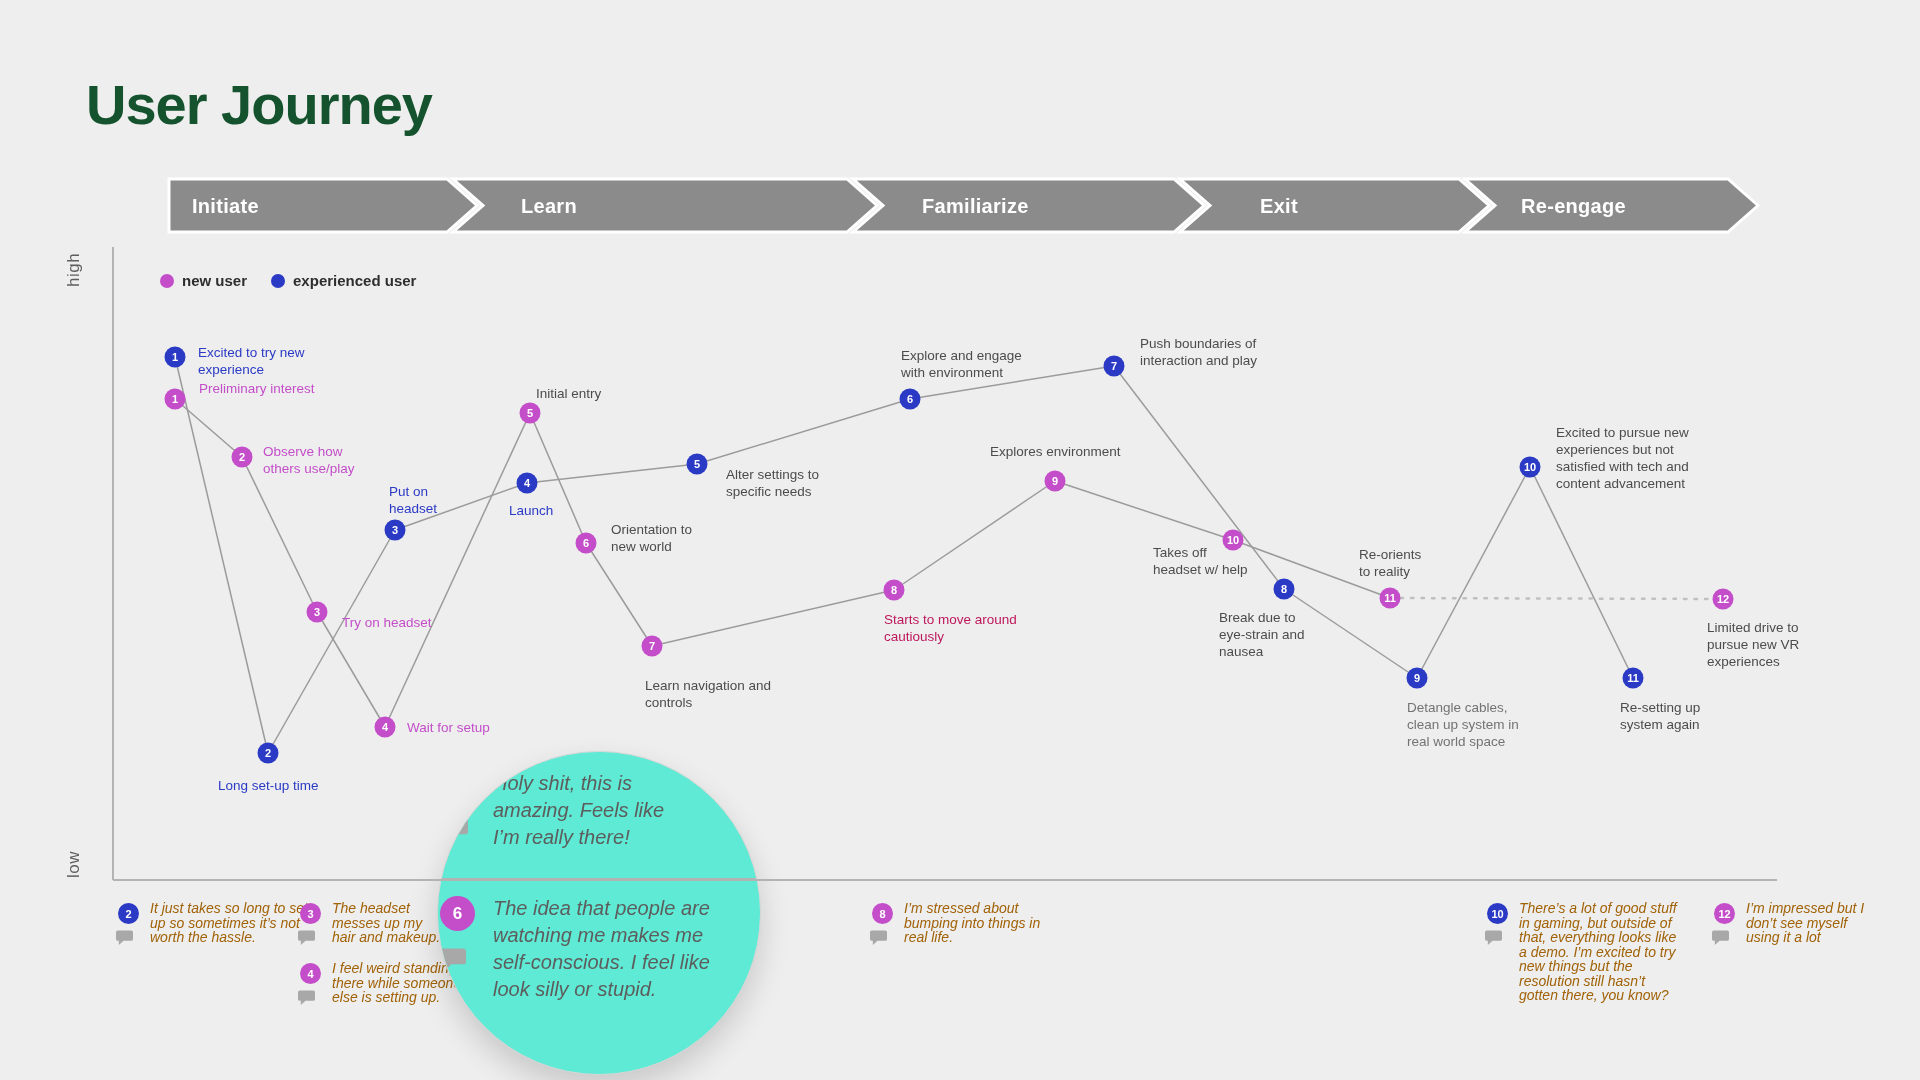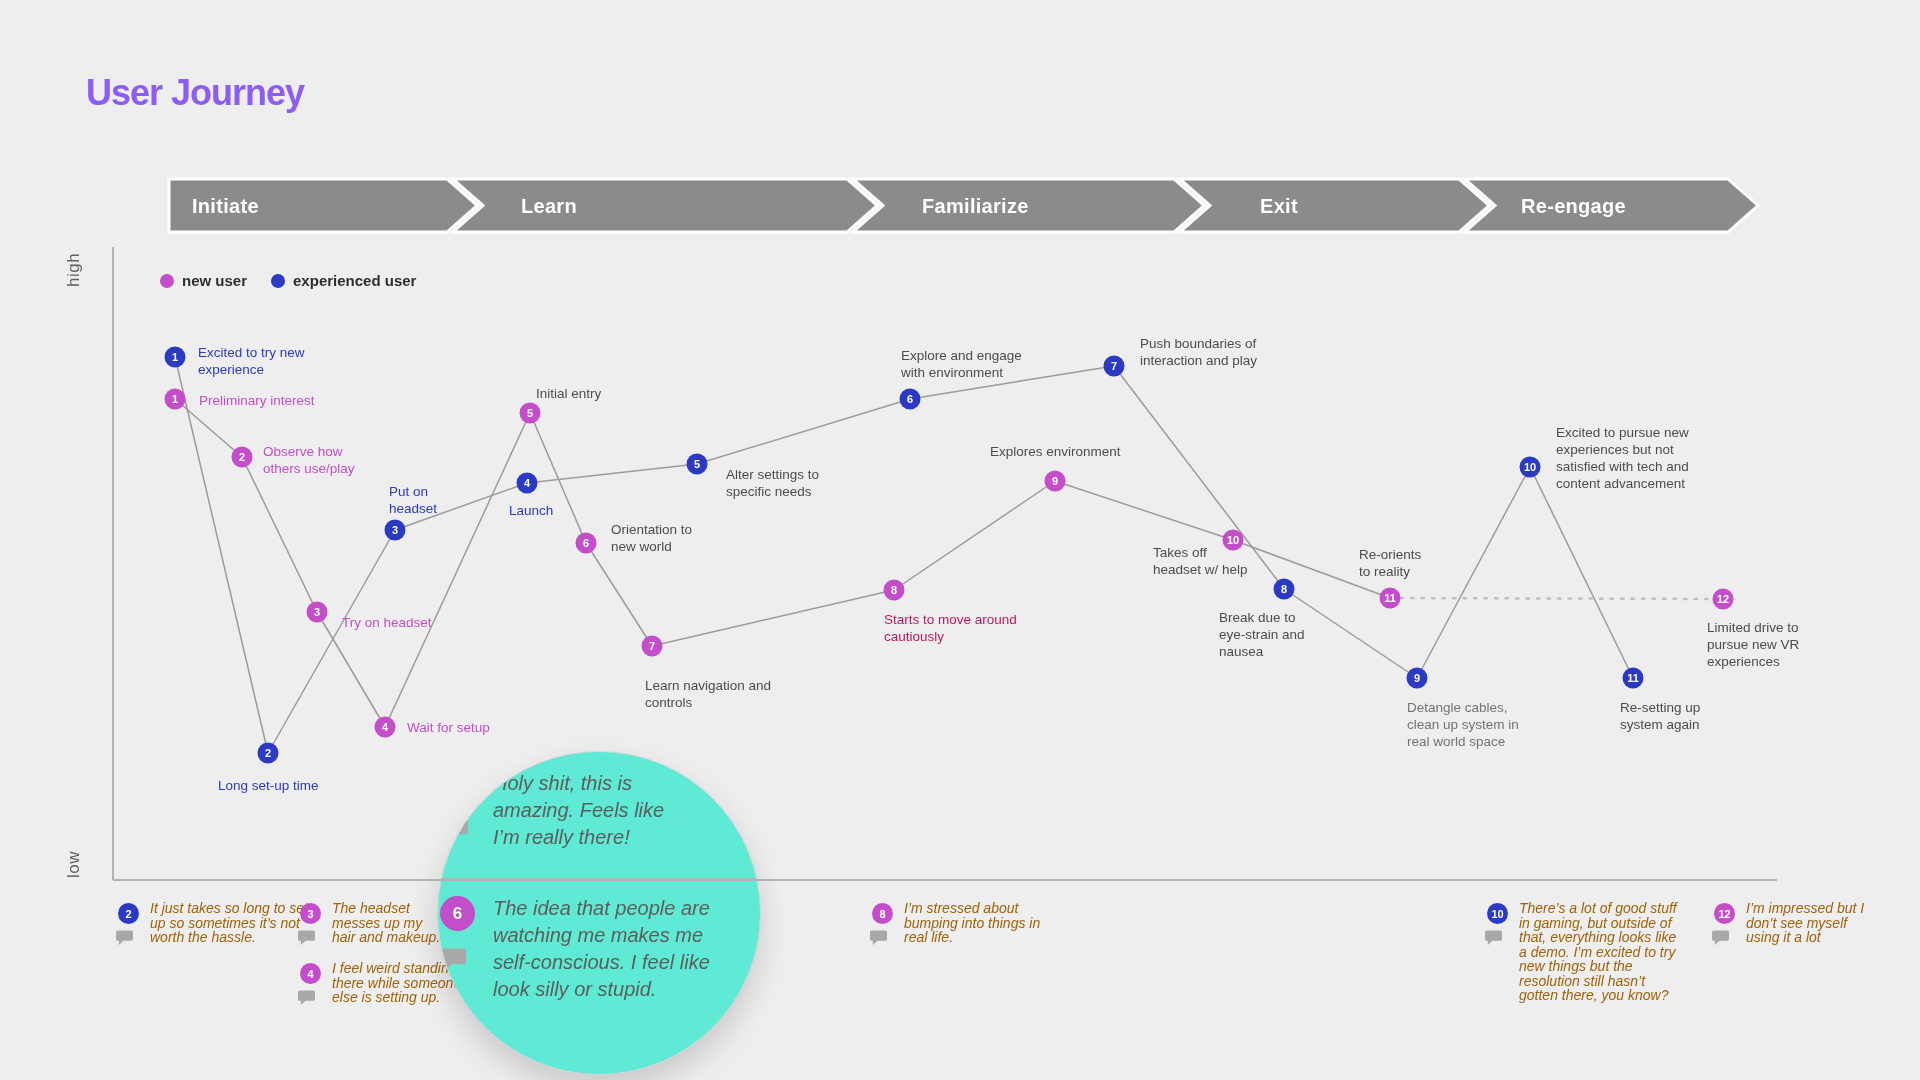--- a/index.html
+++ b/index.html
@@ -2,21 +2,21 @@
 <html><head>
 <meta charset="utf-8">
 <style>
   html,body{margin:0;padding:0;background:#e4e4e4;}
   .stage{
     position:relative;width:1920px;height:1080px;background:#eeeeee;
     font-family:"Liberation Sans", sans-serif;overflow:hidden;
   }
   h1.title{
     position:absolute;left:86px;top:72px;margin:0;
-    font-size:36px;font-weight:800;letter-spacing:-1px;color:#8b5cf6;
+    font-size:56px;font-weight:800;letter-spacing:-1px;color:#14532d;
   }
   svg.layer{position:absolute;left:0;top:0;}
   
   .legend{position:absolute;left:160px;top:272px;display:flex;align-items:flex-end;gap:10px;}
   .legend .item{display:flex;align-items:center;gap:8px;margin-right:14px;}
   .legend .dot{width:14px;height:14px;border-radius:50%;}
   .legend .lbl{font-size:15px;font-weight:bold;color:#2e2e2e;}
   
   .axis-label{
     position:absolute;font-size:17px;color:#5f5f5f;letter-spacing:.5px;
@@ -186,21 +186,21 @@
 nausea</div>
       <div class="node-label" style="left: 1407px; top: 699px; color: #737373;">Detangle cables,
 clean up system in
 real world space</div>
       <div class="node-label" style="left: 1556px; top: 424px; color: rgb(76, 76, 76);">Excited to pursue new
 experiences but not
 satisfied with tech and
 content advancement</div>
       <div class="node-label" style="left: 1620px; top: 699px; color: rgb(76, 76, 76);">Re-setting up
 system again</div>
-      <div class="node-label" style="left: 199px; top: 392px; color: rgb(196, 78, 201);">Preliminary interest</div>
+      <div class="node-label" style="left: 199px; top: 380px; color: rgb(196, 78, 201);">Preliminary interest</div>
       <div class="node-label" style="left: 263px; top: 443px; color: rgb(196, 78, 201);">Observe how
 others use/play</div>
       <div class="node-label" style="left: 342px; top: 614px; color: rgb(196, 78, 201);">Try on headset</div>
       <div class="node-label" style="left: 407px; top: 719px; color: rgb(196, 78, 201);">Wait for setup</div>
       <div class="node-label" style="left: 536px; top: 385px; color: rgb(76, 76, 76);">Initial entry</div>
       <div class="node-label" style="left: 611px; top: 521px; color: rgb(76, 76, 76);">Orientation to
 new world</div>
       <div class="node-label" style="left: 645px; top: 677px; color: rgb(76, 76, 76);">Learn navigation and
 controls</div>
       <div class="node-label" style="left: 884px; top: 611px; color: #be185d;">Starts to move around

